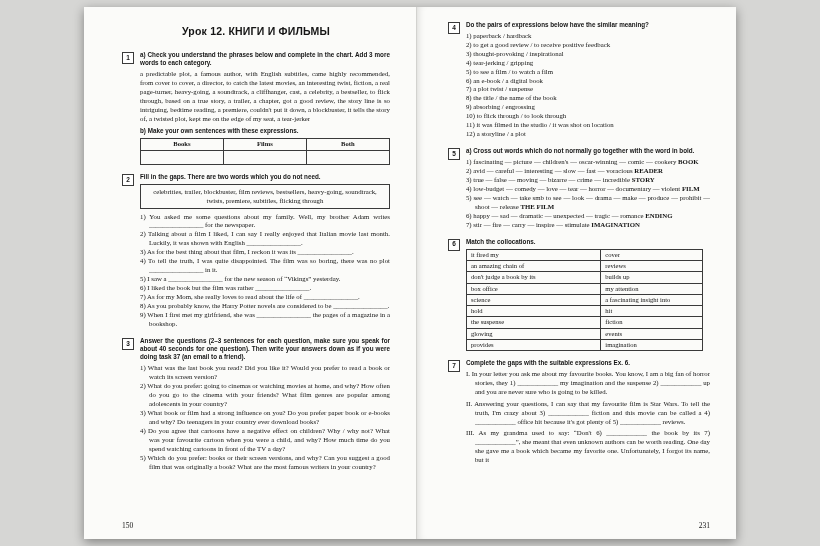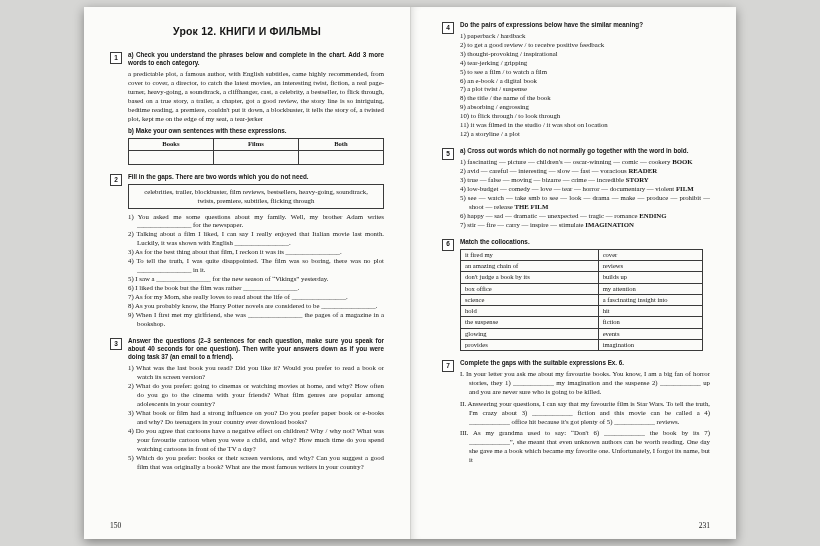--- a/index.html
+++ b/index.html
@@ -17,21 +17,21 @@
     box-shadow:0 3px 10px rgba(0,0,0,.4);
     background:#fbfbf9;
   }
   .page {
     width:326px; height:532px;
     background:#fbfbf9;
     position:relative;
     font-size:6.8px;
     line-height:1.32;
   }
-  .page.left  { padding:16px 26px 20px 26px; }
+  .page.left  { padding:16px 26px 20px 26px;margin-left:12px; }
   .page.right { padding:14px 26px 20px 31px; border-left:1px solid #d2d2cf; box-shadow:inset 6px 0 8px -6px rgba(0,0,0,.18); }
 
   .lesson-title {
     font-family:"Liberation Sans", sans-serif;
     font-size:10.5px; font-weight:bold;
     text-align:center;
     margin:2px 0 12px 0;
     letter-spacing:.2px;
   }
   .exercise { display:flex; margin-bottom:8px; }

